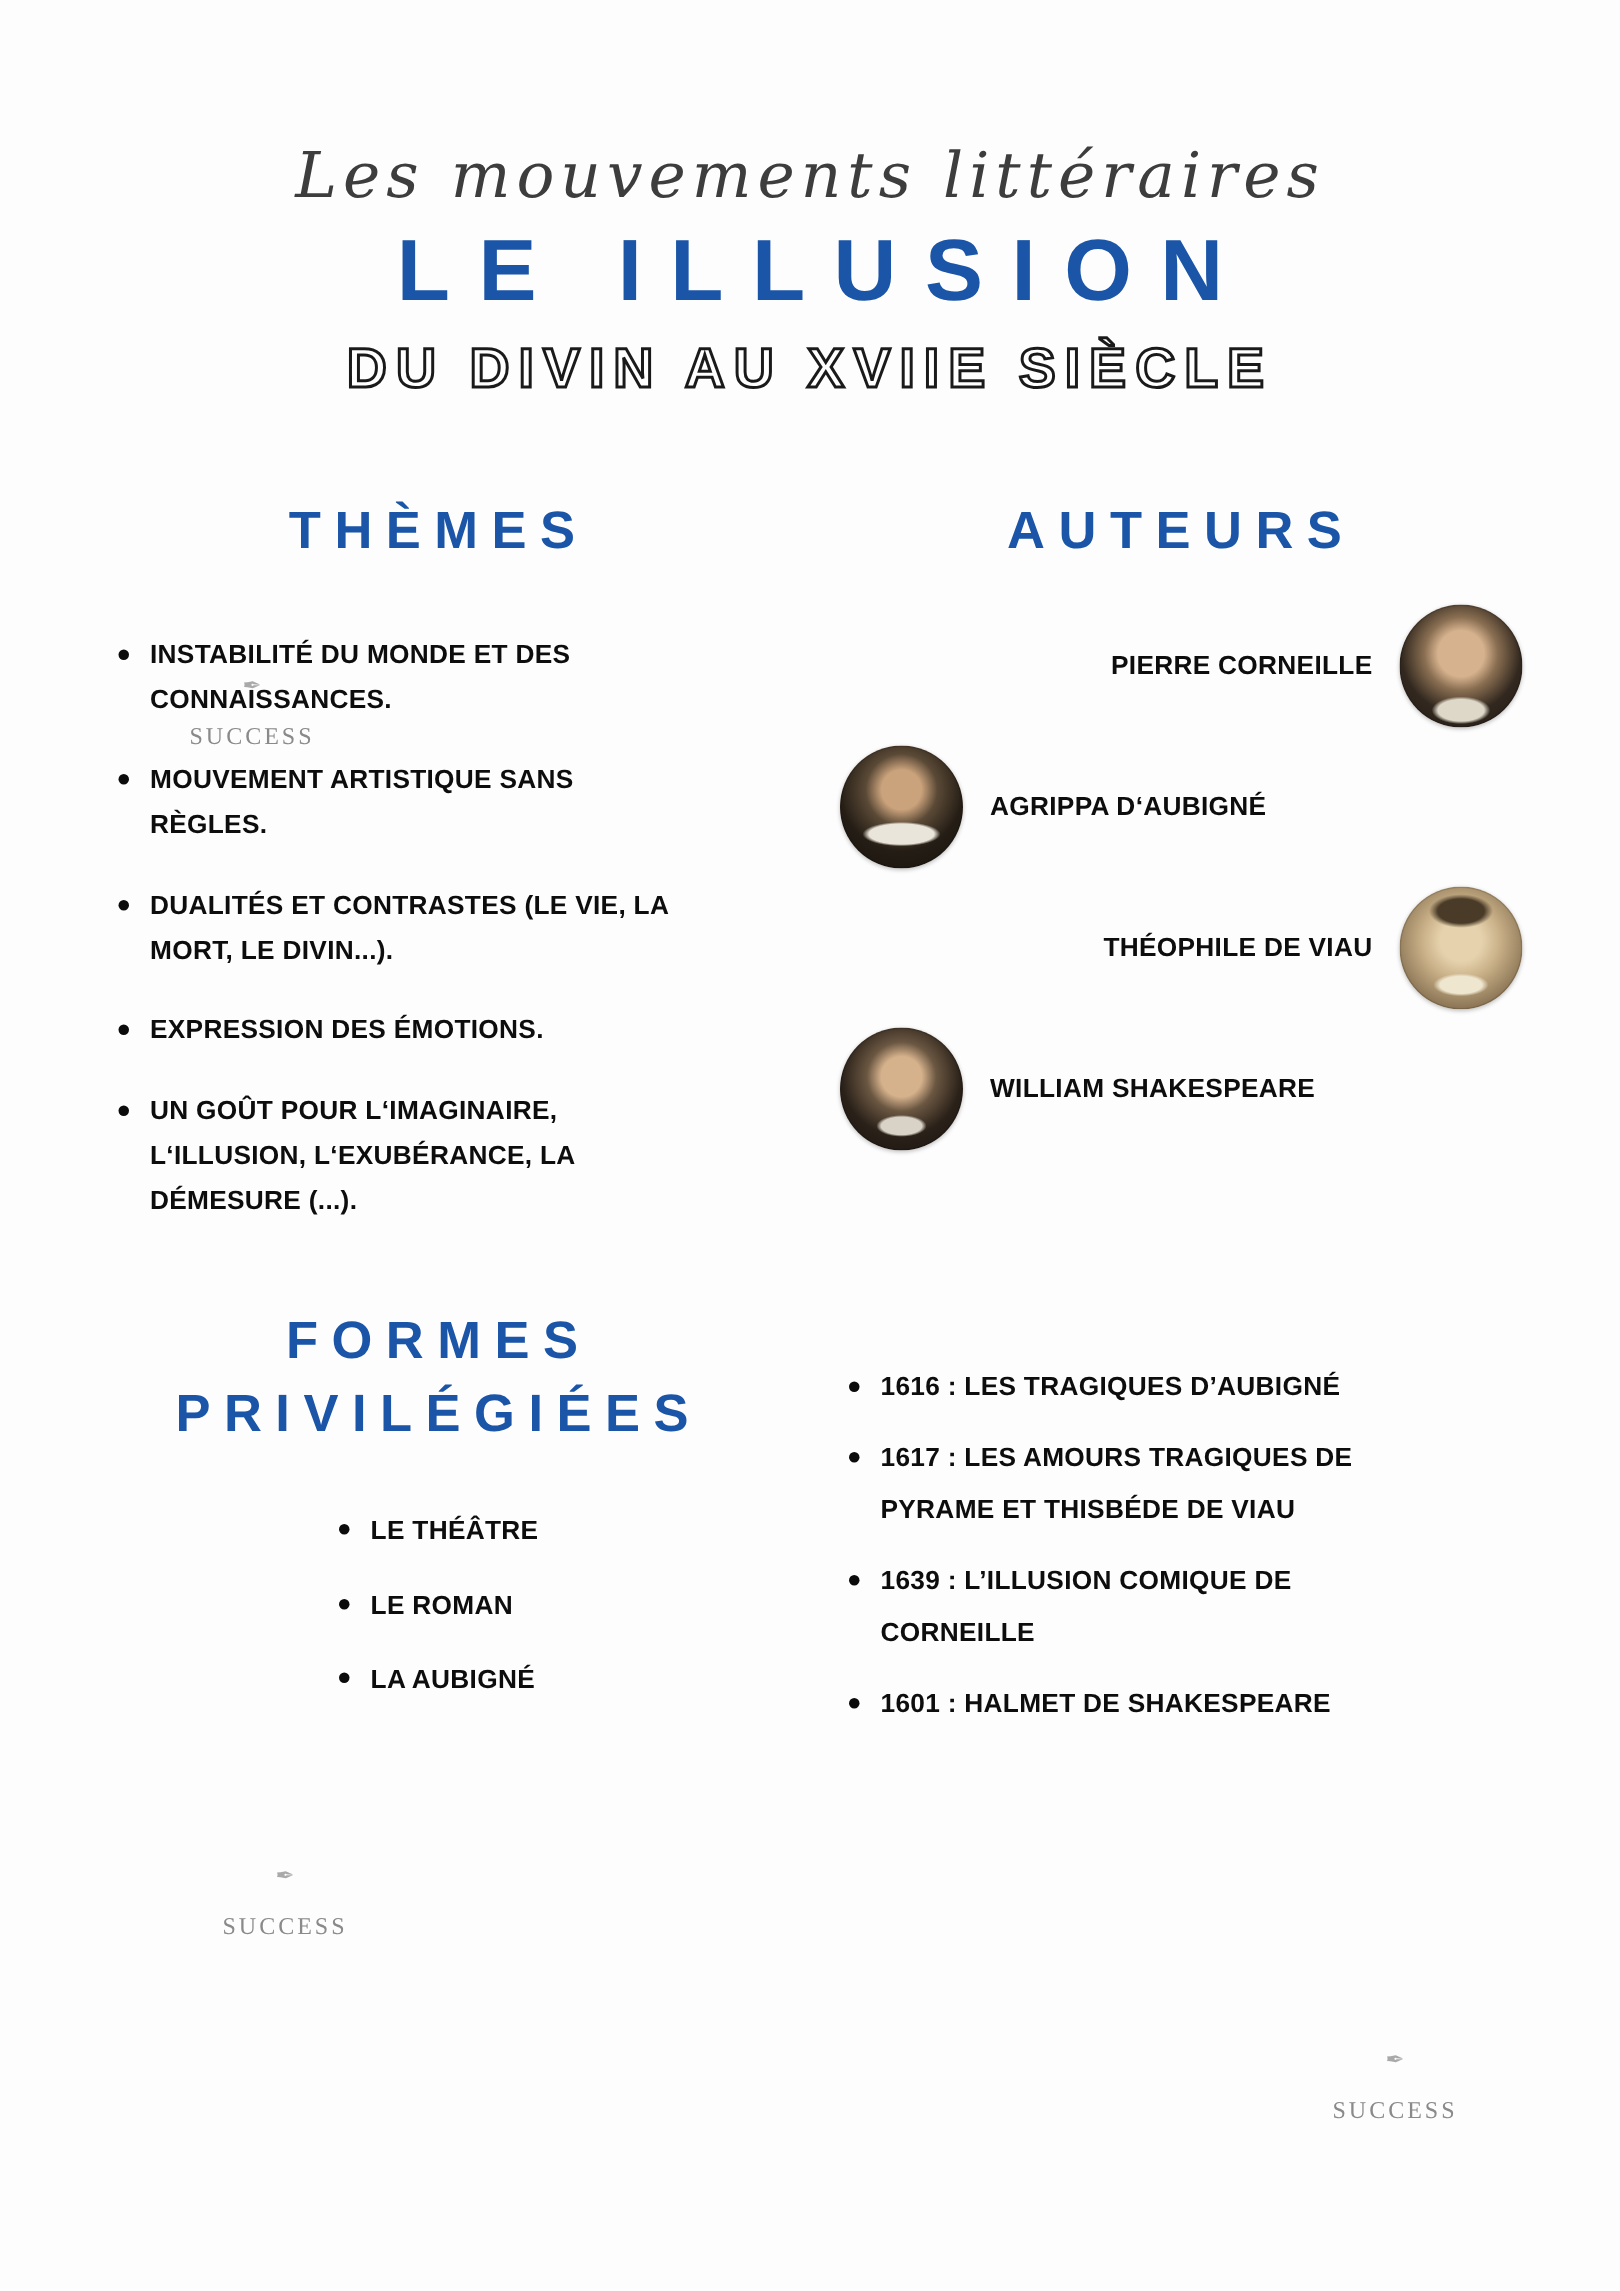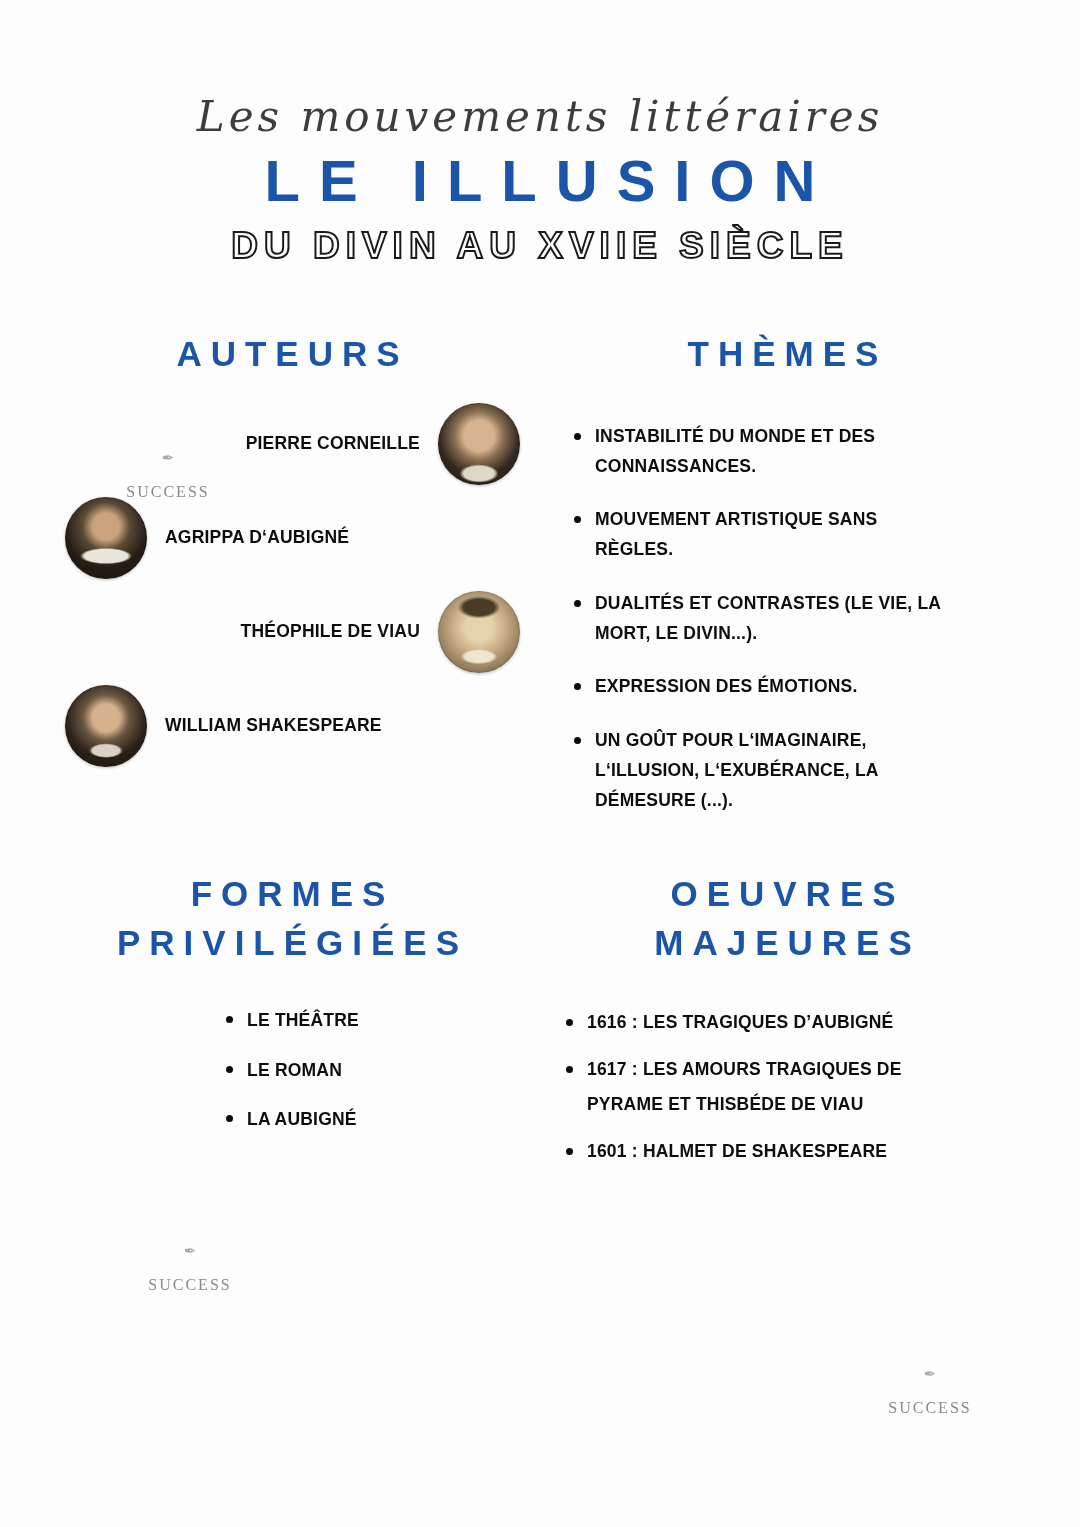--- a/index.html
+++ b/index.html
@@ -96,20 +96,51 @@
   <header class="doc-header">
     <div class="script-title">Les mouvements littéraires</div>
     <div class="main-title">LE ILLUSION</div>
     <div class="subtitle">DU DIVIN AU XVIIE SIÈCLE</div>
   </header>
 
   <main>
     <div class="grid grid-top">
 
       <section class="col">
+        <h2 class="col-title">THÈMES</h2>
+        <ul class="theme-list">
+
+            <li class="theme-item">
+              <span class="bullet"></span>
+              <span class="theme-text">INSTABILITÉ DU MONDE ET DES CONNAISSANCES.</span>
+            </li>
+
+            <li class="theme-item">
+              <span class="bullet"></span>
+              <span class="theme-text">MOUVEMENT ARTISTIQUE SANS RÈGLES.</span>
+            </li>
+
+            <li class="theme-item">
+              <span class="bullet"></span>
+              <span class="theme-text">DUALITÉS ET CONTRASTES (LE VIE, LA MORT, LE DIVIN...).</span>
+            </li>
+
+            <li class="theme-item">
+              <span class="bullet"></span>
+              <span class="theme-text">EXPRESSION DES ÉMOTIONS.</span>
+            </li>
+
+            <li class="theme-item">
+              <span class="bullet"></span>
+              <span class="theme-text">UN GOÛT POUR L‘IMAGINAIRE, L‘ILLUSION, L‘EXUBÉRANCE, LA DÉMESURE (...).</span>
+            </li>
+          </ul>
+      </section>
+
+      <section class="col">
         <h2 class="col-title">AUTEURS</h2>
         <div class="authors-list">
 
             <div class="author-row portrait-right">
               <span class="portrait corneille"></span>
               <span class="author-name">PIERRE CORNEILLE</span>
             </div>
 
             <div class="author-row portrait-left">
               <span class="portrait aubigne"></span>
@@ -119,51 +150,20 @@
             <div class="author-row portrait-right">
               <span class="portrait viau"></span>
               <span class="author-name">THÉOPHILE DE VIAU</span>
             </div>
 
             <div class="author-row portrait-left">
               <span class="portrait shakespeare"></span>
               <span class="author-name">WILLIAM SHAKESPEARE</span>
             </div>
           </div>
-      </section>
-
-      <section class="col">
-        <h2 class="col-title">THÈMES</h2>
-        <ul class="theme-list">
-
-            <li class="theme-item">
-              <span class="bullet"></span>
-              <span class="theme-text">INSTABILITÉ DU MONDE ET DES CONNAISSANCES.</span>
-            </li>
-
-            <li class="theme-item">
-              <span class="bullet"></span>
-              <span class="theme-text">MOUVEMENT ARTISTIQUE SANS RÈGLES.</span>
-            </li>
-
-            <li class="theme-item">
-              <span class="bullet"></span>
-              <span class="theme-text">DUALITÉS ET CONTRASTES (LE VIE, LA MORT, LE DIVIN...).</span>
-            </li>
-
-            <li class="theme-item">
-              <span class="bullet"></span>
-              <span class="theme-text">EXPRESSION DES ÉMOTIONS.</span>
-            </li>
-
-            <li class="theme-item">
-              <span class="bullet"></span>
-              <span class="theme-text">UN GOÛT POUR L‘IMAGINAIRE, L‘ILLUSION, L‘EXUBÉRANCE, LA DÉMESURE (...).</span>
-            </li>
-          </ul>
       </section>
 
     </div>
 
     <div class="grid grid-bottom">
 
       <section class="col">
         <h2 class="col-title">
           <span>FORMES</span><br>
           <span>PRIVILÉGIÉES</span>
@@ -181,36 +181,36 @@
             </li>
 
             <li class="formes-item">
               <span class="bullet"></span>
               <span class="forme-text">LA AUBIGNÉ</span>
             </li>
           </ul>
       </section>
 
       <section class="col">
-        <h2 class="col-title">
-          <span>OEUVRES</span><br>
-          <span>MAJEURES</span>
-        </h2>
         <ul class="oeuvres-list">
 
             <li class="oeuvre-item">
               <span class="bullet"></span>
               <span class="oeuvre-text">1616 : LES TRAGIQUES D’AUBIGNÉ</span>
             </li>
 
             <li class="oeuvre-item">
               <span class="bullet"></span>
               <span class="oeuvre-text">1617 : LES AMOURS TRAGIQUES DE PYRAME ET THISBÉDE DE VIAU</span>
             </li>
 
+            <li class="oeuvre-item">
+              <span class="bullet"></span>
+              <span class="oeuvre-text">1639 : L’ILLUSION COMIQUE DE CORNEILLE</span>
+            </li>
 
             <li class="oeuvre-item">
               <span class="bullet"></span>
               <span class="oeuvre-text">1601 : HALMET DE SHAKESPEARE</span>
             </li>
           </ul>
       </section>
 
     </div>
   </main>

